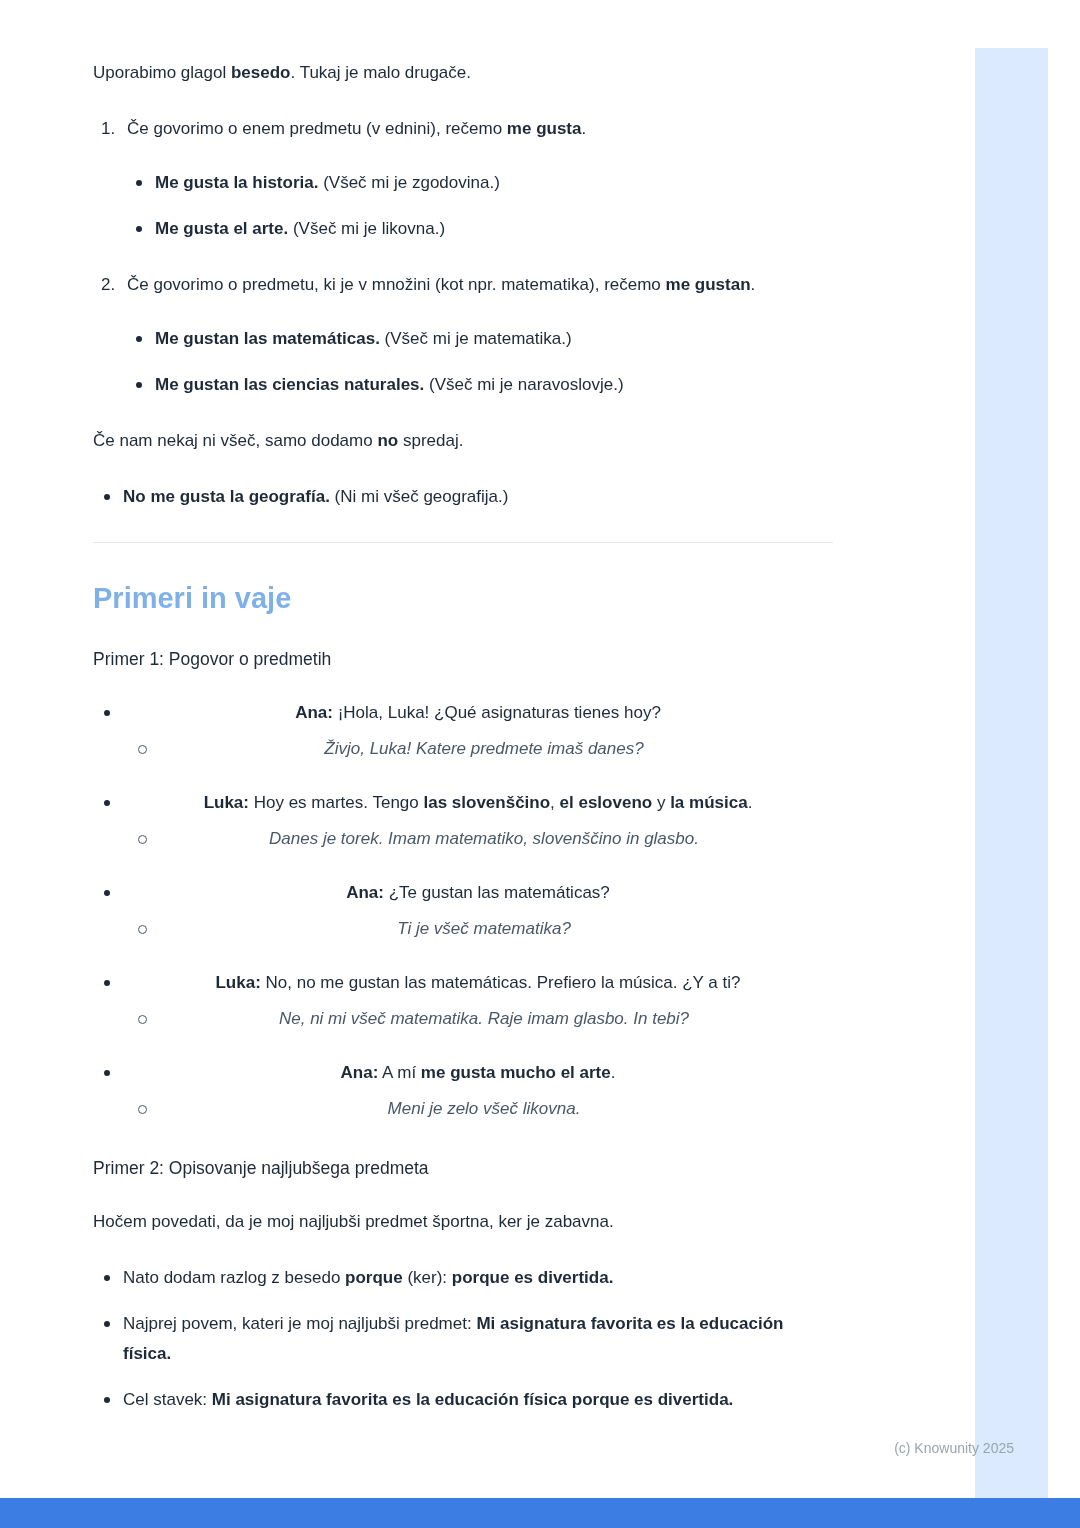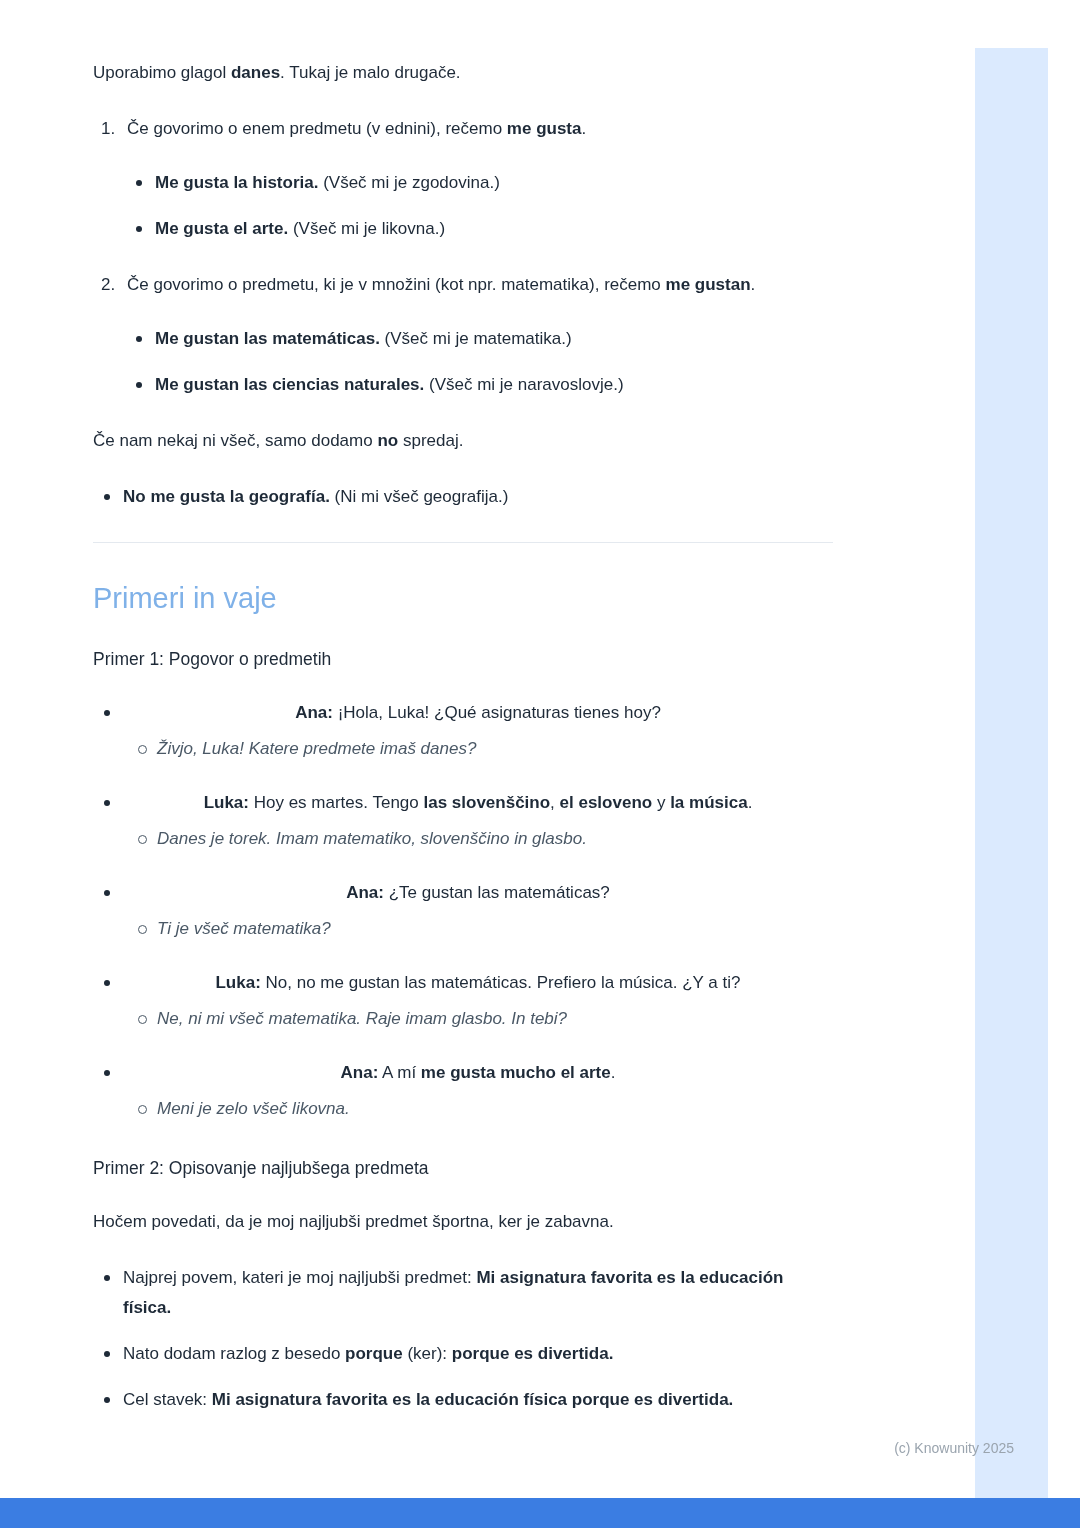--- a/index.html
+++ b/index.html
@@ -91,48 +91,48 @@
   .neg-list { margin-bottom: 0; }
 
   .divider {
     border: none;
     border-top: 1px solid var(--divider, #e4e9ef);
     margin: 30px 0 38px 0;
   }
   .section-title {
     font-size: 29px;
     line-height: 34px;
-    font-weight: 400;
+    font-weight: 700;
     color: var(--accent, #7fb1e8);
     margin-bottom: 26px;
   }
   .sub-title {
     font-size: 17.5px;
     line-height: 30px;
     font-weight: 400;
     margin-bottom: 24px;
     margin-top: 29px;
   }
   .dialogue { margin-bottom: 28px; text-align: center; }
   .dialogue .entry { margin-bottom: 24px; }
-  .uitem.sub { margin-left: 12px; margin-top: 6px; margin-bottom: 0; }
+  .uitem.sub { margin-left: 12px; margin-top: 6px; margin-bottom: 0; flex-direction: column; }
   .steps .uitem { margin-bottom: 16px; }
 </style>
 </head>
 <body>
 
 <div class="page">
 
   <aside class="right-strip"></aside>
   <div class="bottom-bar"></div>
   <div class="footer-credit">(c) Knowunity 2025</div>
 
   <main class="content">
 
-    <p class="para"><span>Uporabimo glagol </span><span class="b">danes</span><span>. Tukaj je malo drugače.</span></p>
+    <p class="para"><span>Uporabimo glagol </span><span class="b">besedo</span><span>. Tukaj je malo drugače.</span></p>
 
     <div class="olist">
 
       <div class="oitem">
         <div class="orow">
           <span class="onum">1.</span>
           <div class="otext"><span>Če govorimo o enem predmetu (v ednini), rečemo </span><span class="b">me gusta</span><span>.</span></div>
         </div>
         <div class="ulist lvl2">
           <div class="uitem">
@@ -239,25 +239,25 @@
 
     </div>
 
     <h3 class="sub-title">Primer 2: Opisovanje najljubšega predmeta</h3>
 
     <p class="para"><span>Hočem povedati, da je moj najljubši predmet športna, ker je zabavna.</span></p>
 
     <div class="ulist lvl1 steps">
       <div class="uitem">
         <span class="marker dot"></span>
+        <div class="utext"><span>Nato dodam razlog z besedo </span><span class="b">porque</span><span> (ker): </span><span class="b">porque es divertida.</span></div>
+      </div>
+      <div class="uitem">
+        <span class="marker dot"></span>
         <div class="utext"><span>Najprej povem, kateri je moj najljubši predmet: </span><span class="b">Mi asignatura favorita es la educación física.</span></div>
-      </div>
-      <div class="uitem">
-        <span class="marker dot"></span>
-        <div class="utext"><span>Nato dodam razlog z besedo </span><span class="b">porque</span><span> (ker): </span><span class="b">porque es divertida.</span></div>
       </div>
       <div class="uitem">
         <span class="marker dot"></span>
         <div class="utext"><span>Cel stavek: </span><span class="b">Mi asignatura favorita es la educación física porque es divertida.</span></div>
       </div>
     </div>
 
   </main>
 </div>
 

